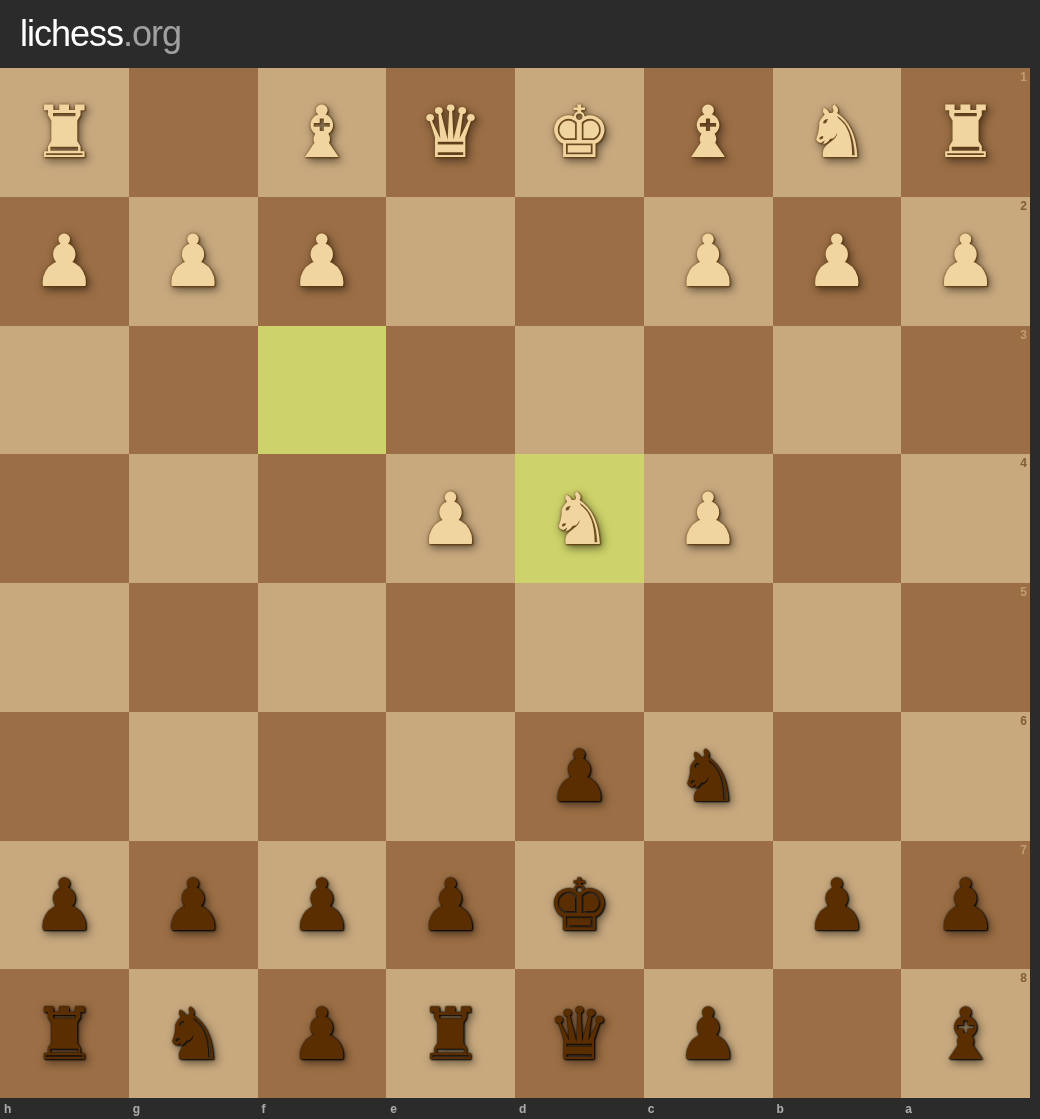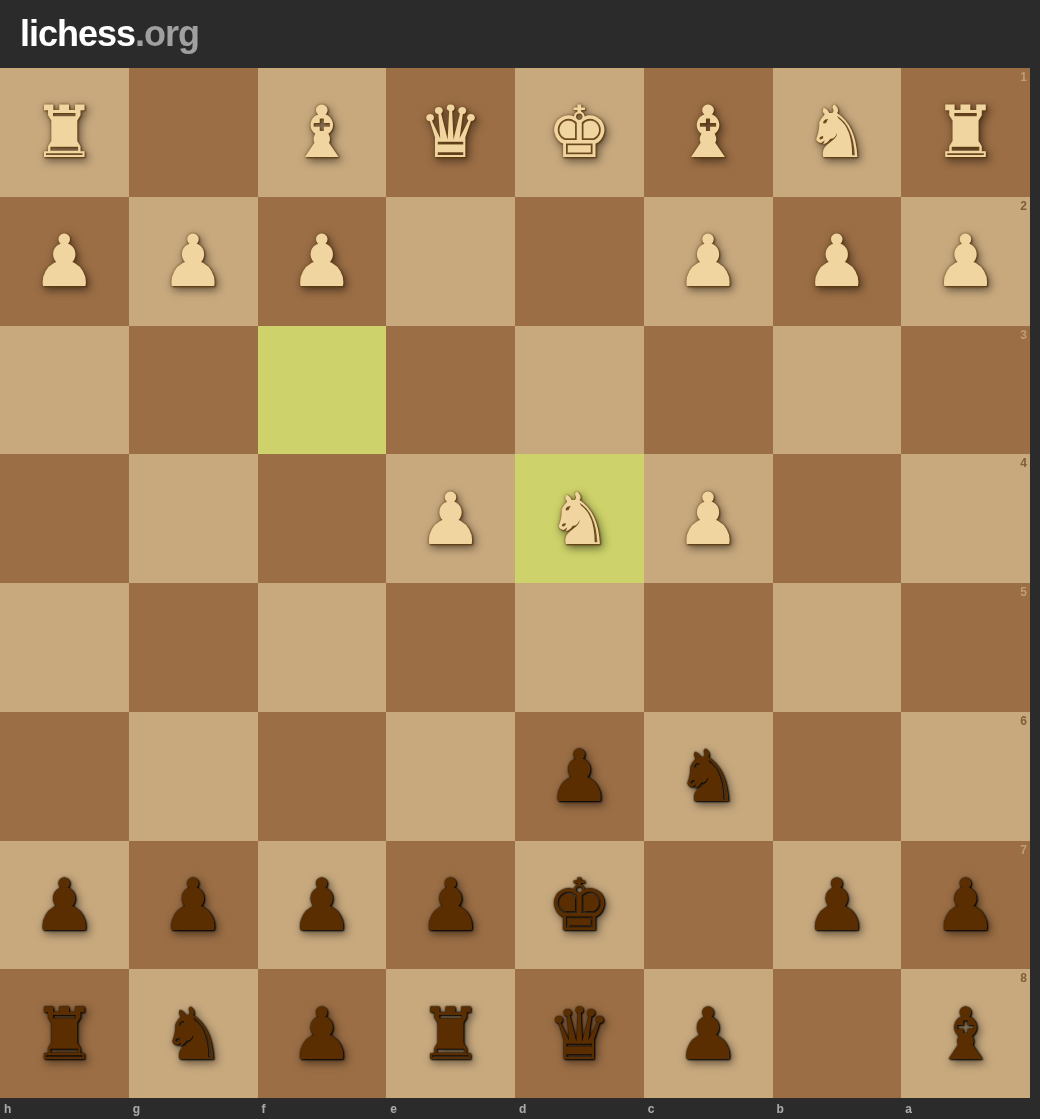--- a/index.html
+++ b/index.html
@@ -14,21 +14,21 @@
     
     #header {
       display: flex;
       align-items: center;
       background: #2b2b2b;
       height: 68px;
       padding: 0 20px;
     }
     #logo {
       font-size: 36px;
-      font-weight: bold;
+      font-weight: normal;
       color: #fff;
       margin-right: 40px;
       letter-spacing: -1px;
     }
     #logo span { color: #a0a0a0; }
     nav {
       display: flex;
       gap: 0;
     }
     nav a {

